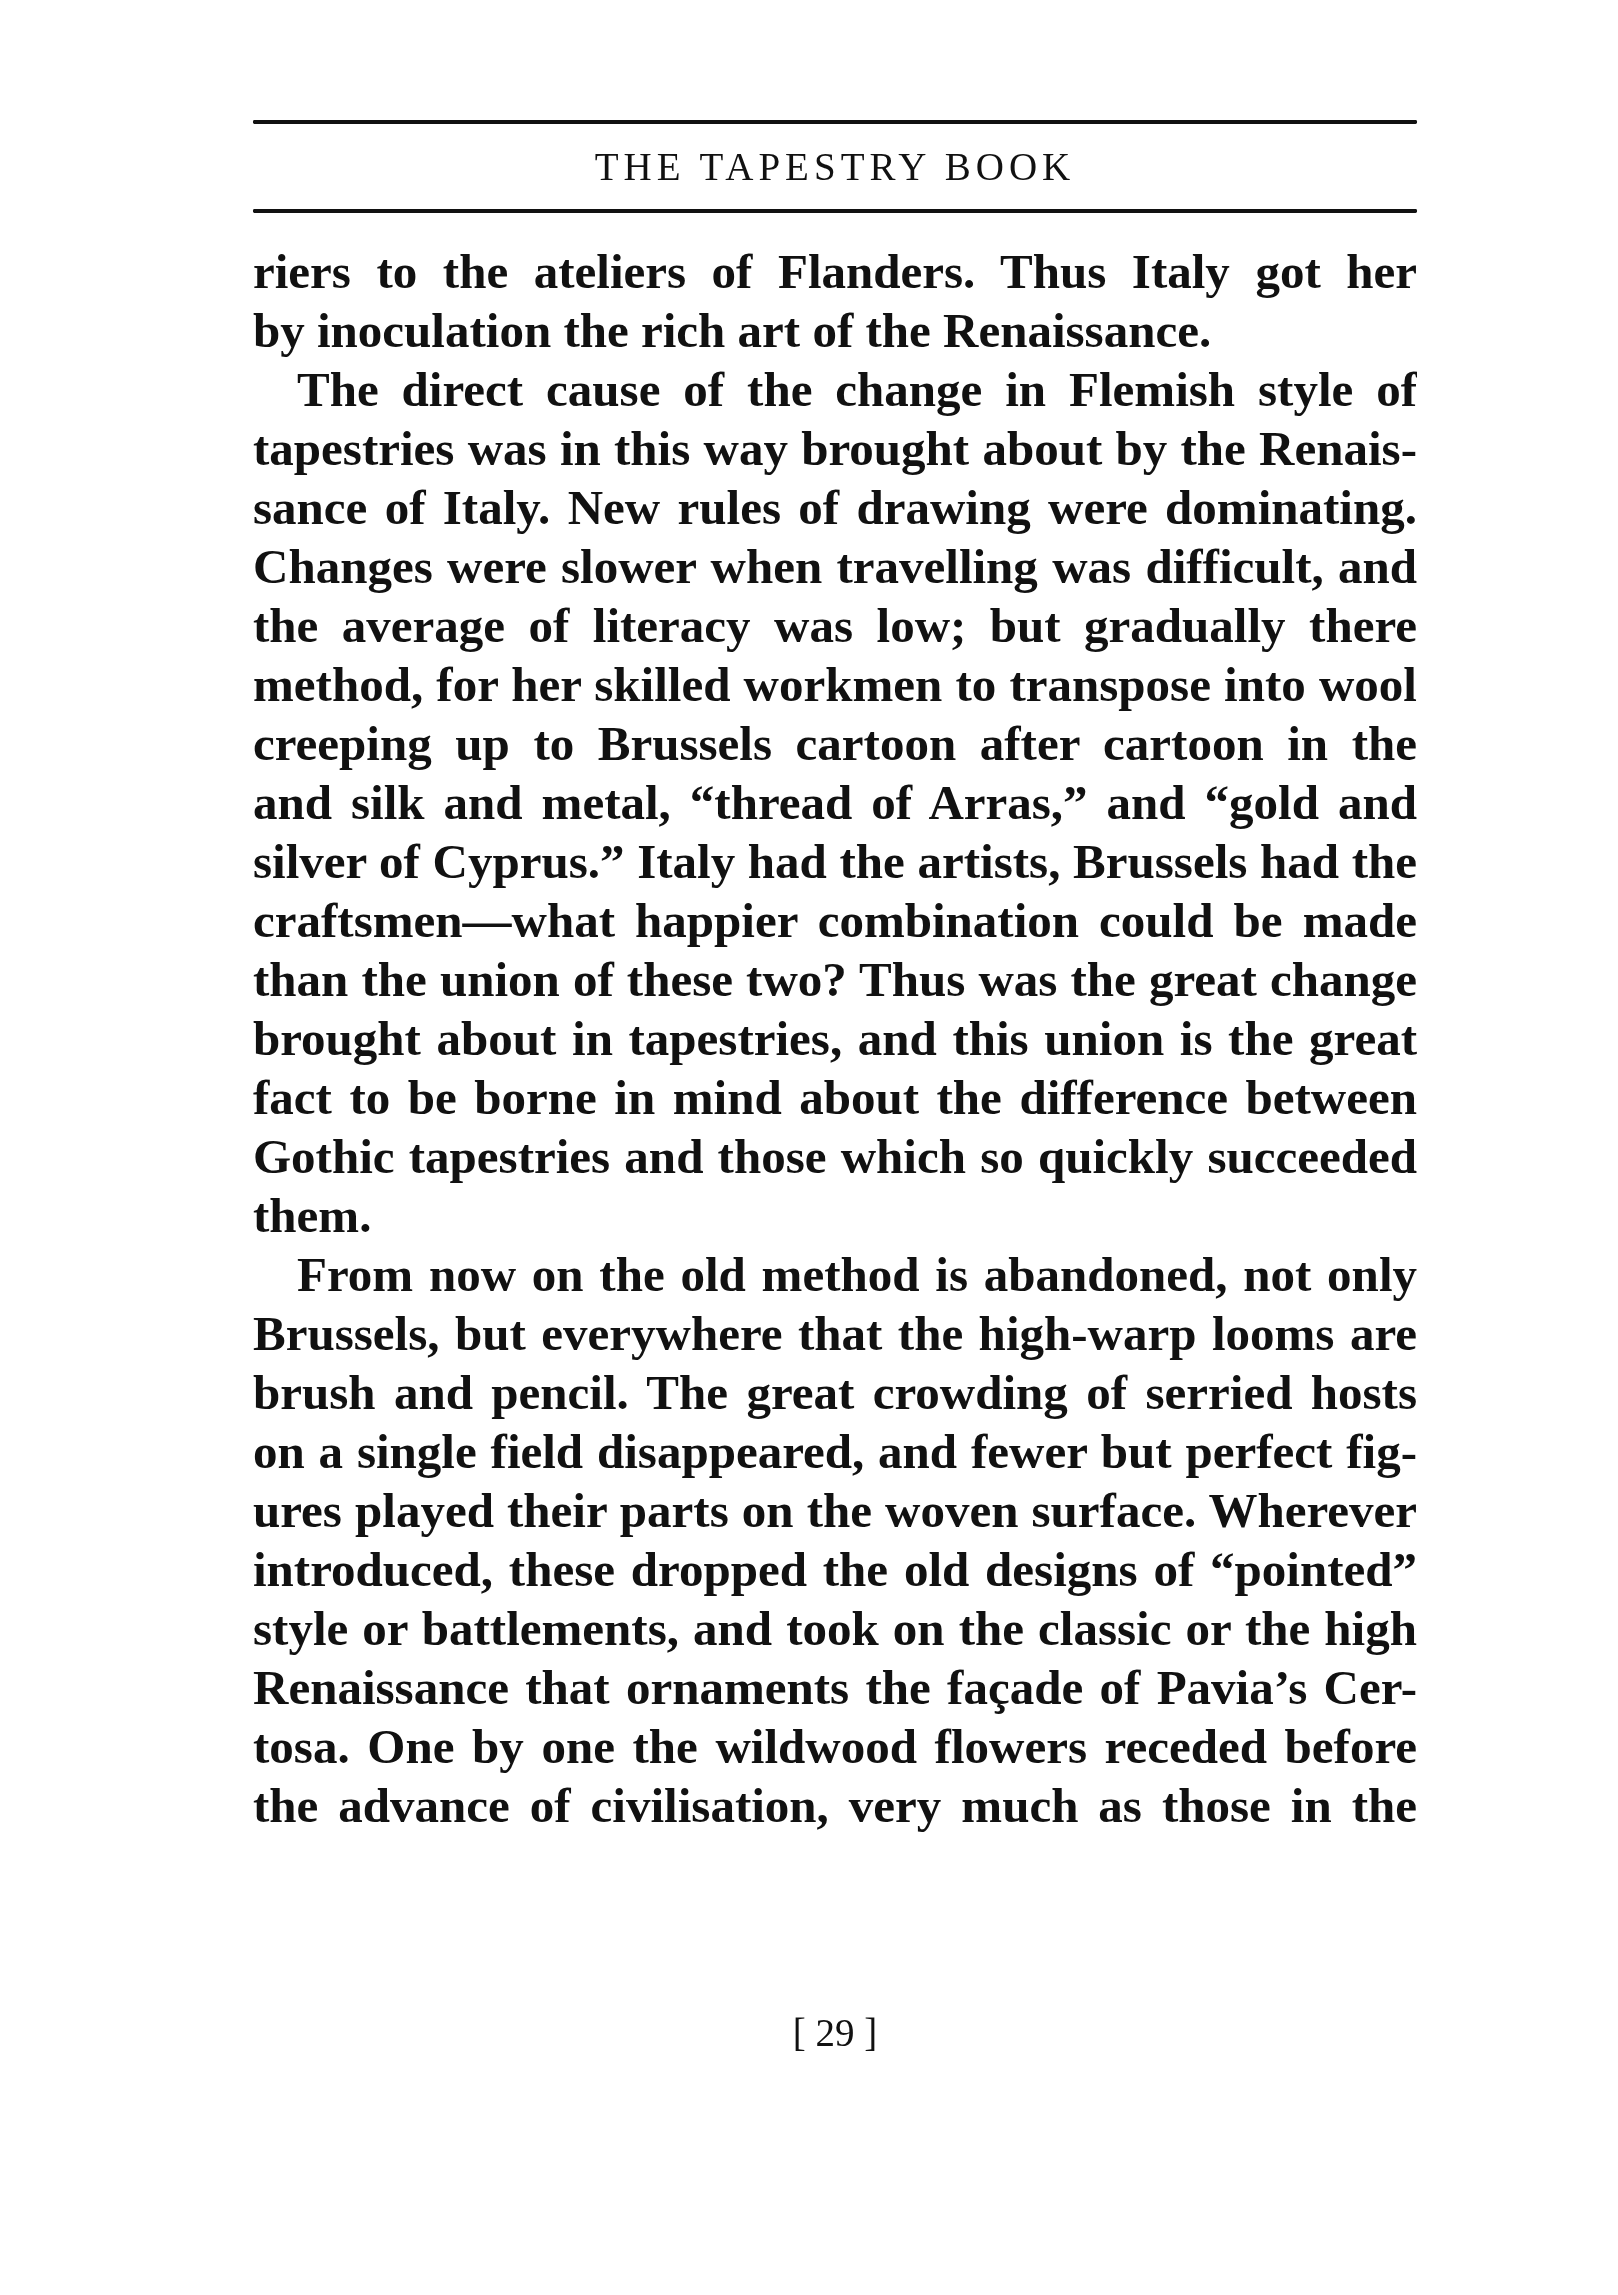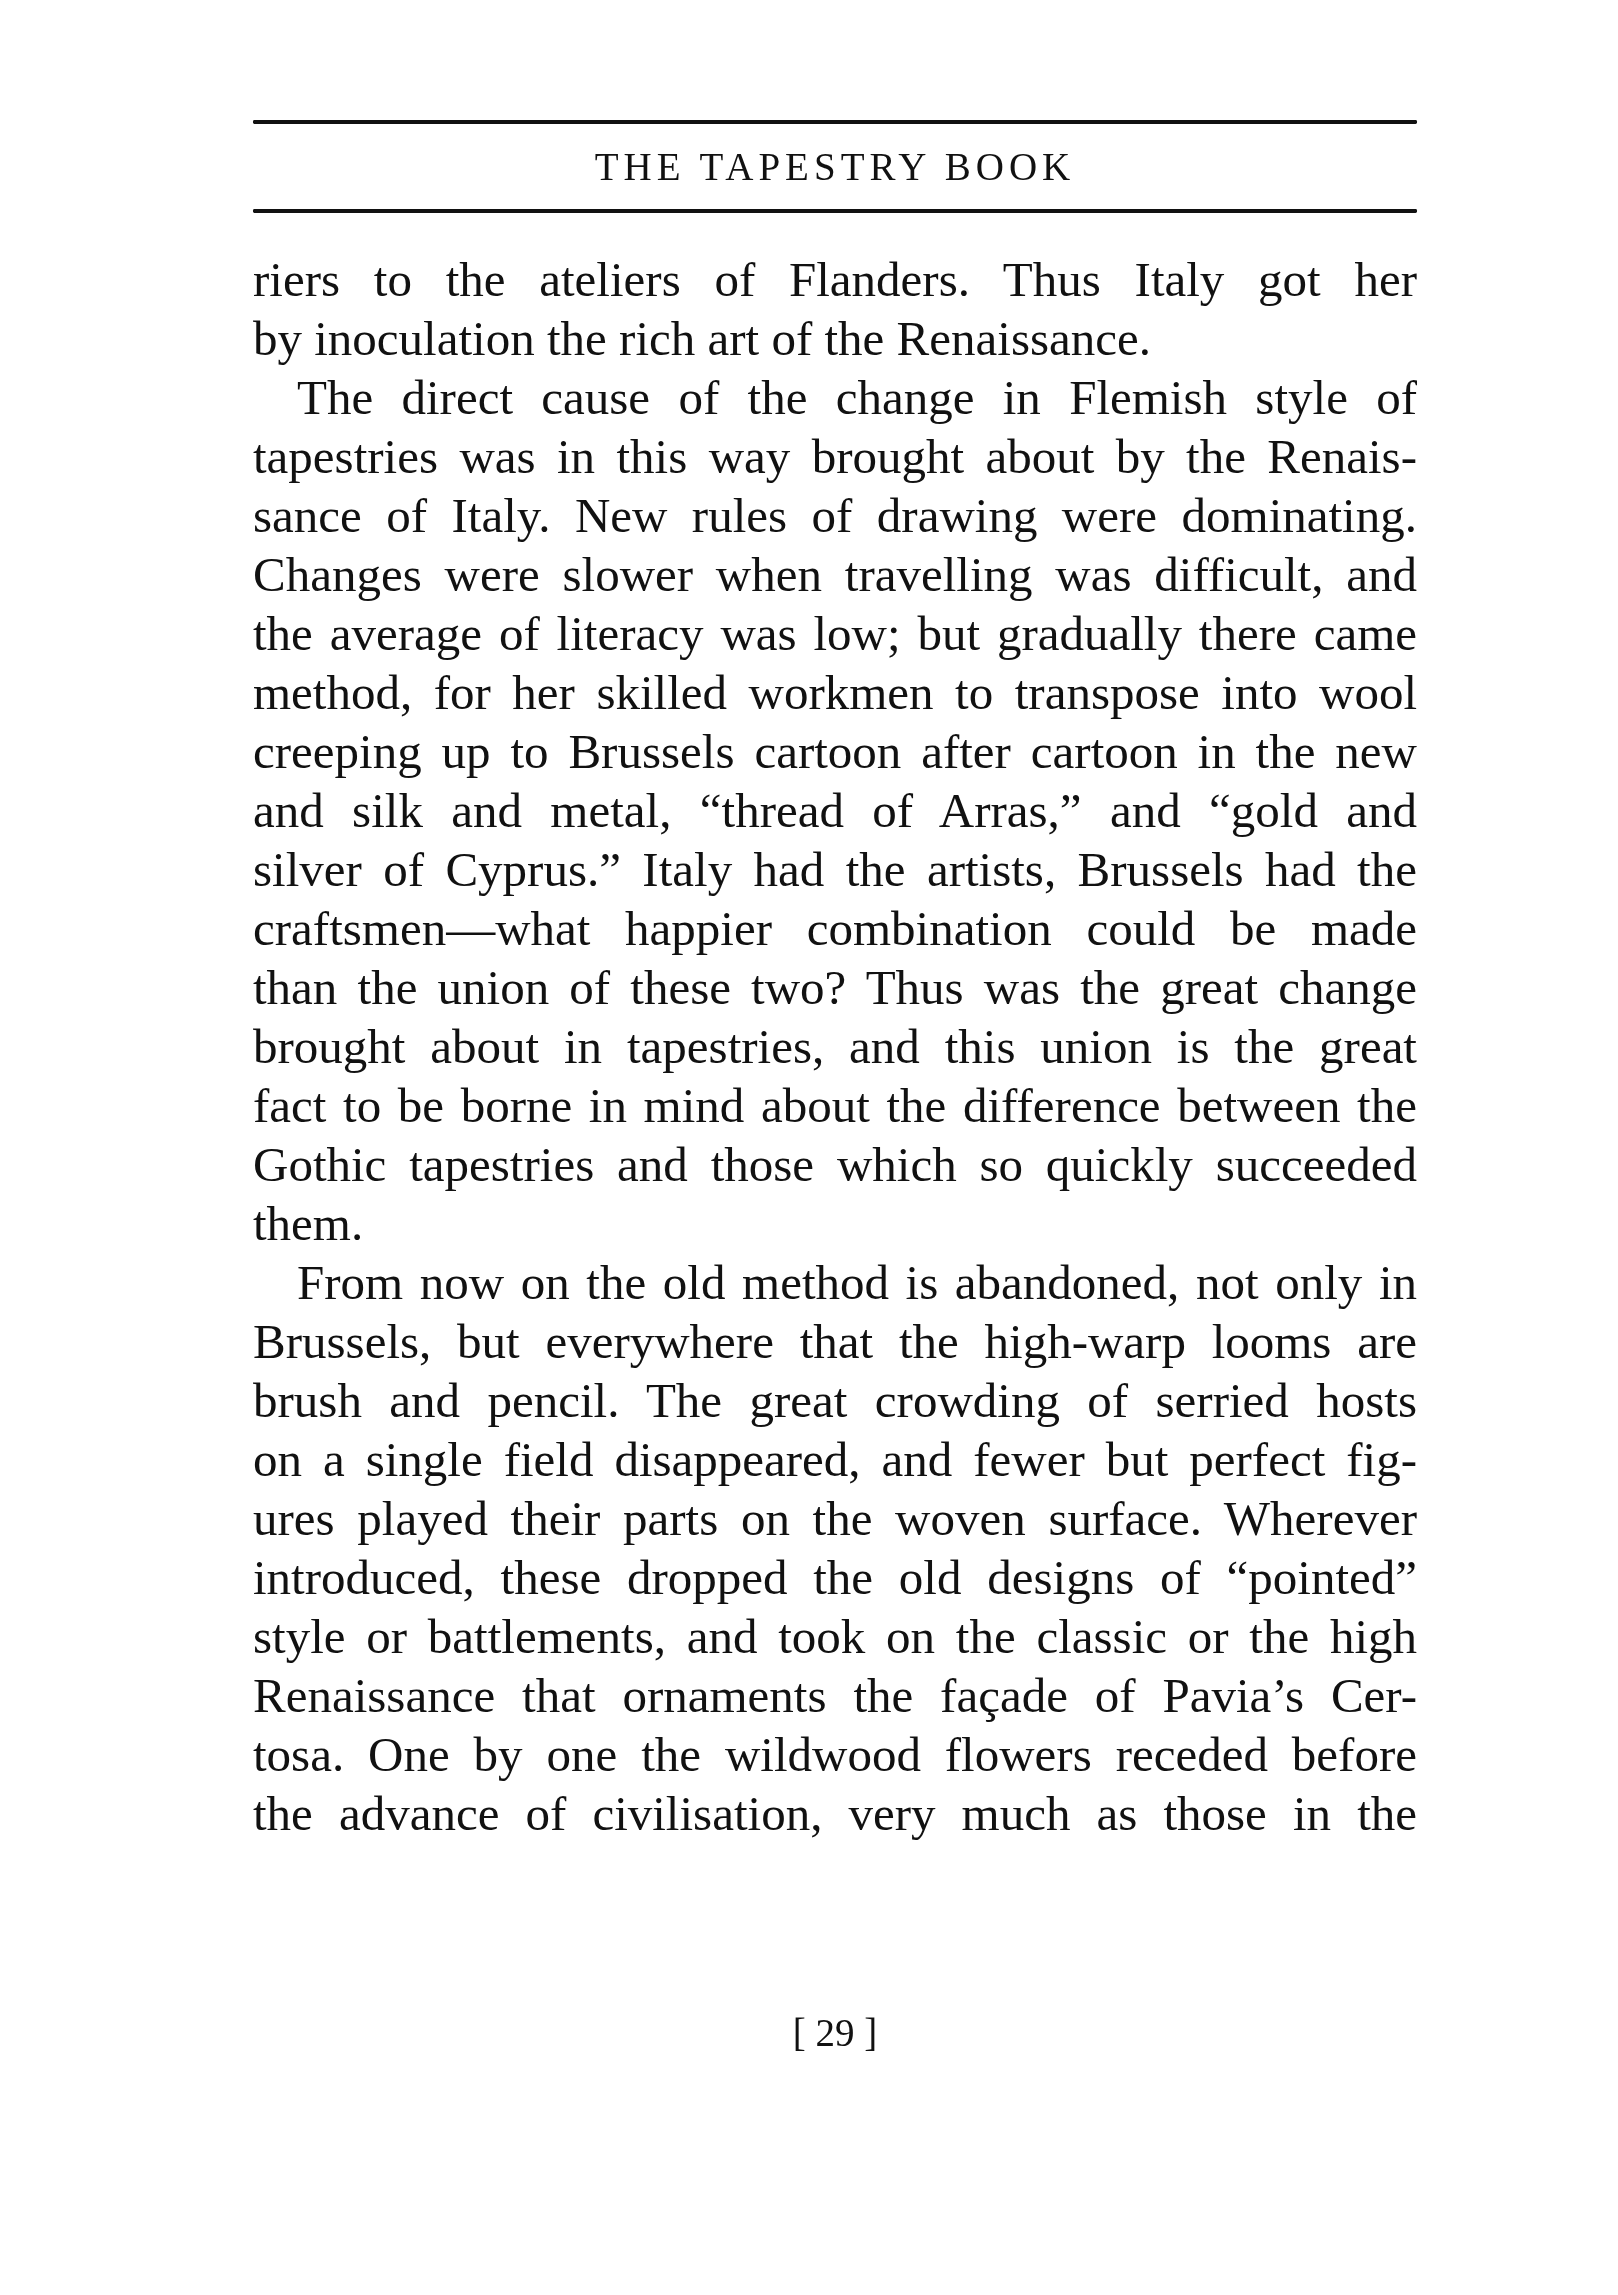--- a/index.html
+++ b/index.html
@@ -40,22 +40,23 @@
       height: 49px;
       line-height: 49px;
       text-align: center;
       font-size: 39px;
       letter-spacing: 5px;
       color: #111111;
     }
     .body-text {
       position: absolute;
       left: 253px;
-      top: 250px;
+      top: 242px;
       width: 1164px;
+      font-weight: bold;
     }
     .line {
       display: block;
       height: 59px;
       line-height: 59px;
       font-size: 49px;
       white-space: nowrap;
       text-align: justify;
       text-align-last: justify;
       word-spacing: 0;

